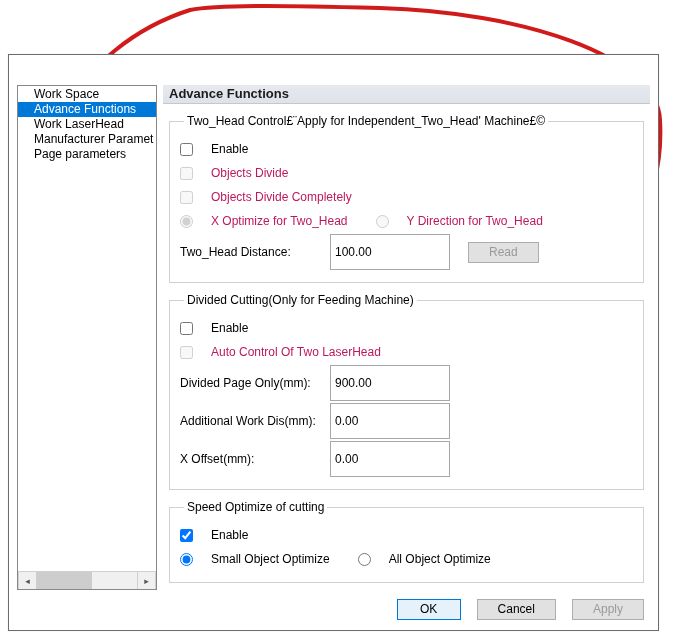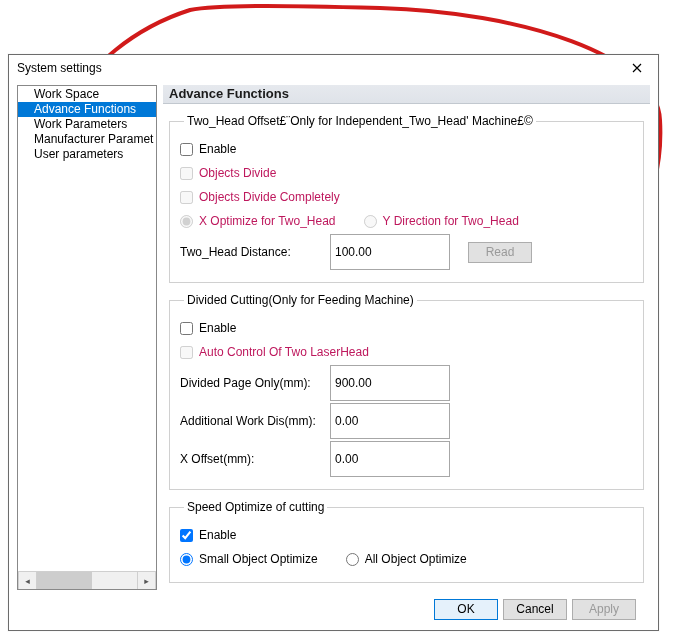--- a/index.html
+++ b/index.html
@@ -17,74 +17,66 @@
   .hscroll{height:17px;background:#f0f0f0;display:flex;align-items:center;border-top:1px solid #cfcfcf}
   .hscroll .btn{width:17px;height:17px;display:flex;align-items:center;justify-content:center;background:#f0f0f0;border-left:1px solid #cfcfcf;border-right:1px solid #cfcfcf;font-size:9px;color:#555}
   .hscroll .track{flex:1;position:relative;height:100%}
   .hscroll .thumb{position:absolute;left:0;top:0;height:100%;width:55%;background:#cdcdcd}
   .main{flex:1;margin-left:6px;display:flex;flex-direction:column}
   .hdr{height:18px;background:linear-gradient(#e6e9ee,#dfe3e9);border-bottom:1px solid #c2c8cf;font-weight:700;font-size:13px;padding:0 6px;line-height:18px;color:#1b1b1b}
   .panel{flex:1;padding:10px 6px 0 6px}
   fieldset.grp{border:1px solid #d0d0d0;margin:0 0 10px 0;padding:8px 10px 10px 10px}
   fieldset.grp>legend{font-size:12px;padding:0 3px;margin-left:4px}
   .row{display:flex;align-items:center;min-height:22px;margin:2px 0}
-  .row label{display:flex;align-items:center;gap:6px}
+  .row label{display:flex;align-items:center;gap:18px}
   input[type=checkbox],input[type=radio]{margin:0}
   .disabled, .disabled *{color:#be185d}
   .fldlabel{width:150px}
   input[type=text]{width:110px;height:18px;border:1px solid #a7a7a7;padding:8px 4px;font:inherit}
-  .btn3d{height:21px;min-width:64px;border:1px solid #adadad;background:#e1e1e1;font:inherit;padding:0 4px;cursor:pointer}
+  .btn3d{height:21px;min-width:64px;border:1px solid #adadad;background:#e1e1e1;font:inherit;padding:0 20px;cursor:pointer}
   .btn3d.def{border:1px solid #0078d7;background:#e5f1fb}
   .btn3d:disabled{color:#9a9a9a;cursor:default}
   .radio-line{display:flex;gap:28px}
-  .foot{position:absolute;left:0;right:12px;bottom:8px;height:26px;display:flex;justify-content:flex-end;align-items:center;gap:5px;padding-right:10px}
+  .foot{position:absolute;left:0;right:4px;bottom:8px;height:26px;display:flex;justify-content:flex-end;align-items:center;gap:16px;padding-right:10px}
   .annot{position:absolute;left:0;top:0;pointer-events:none}
 </style>
 </head>
 <body>
 
 <div class="canvas">
   <svg class="annot" width="673" height="639">
     <path d="M 190 10 C 80 45, 5 160, 60 275 C 110 365, 360 335, 500 310 C 620 290, 665 205, 660 120 C 657 55, 520 12, 380 8 C 300 6, 220 4, 190 10 Z" fill="none" stroke="#d11a1a" stroke-width="4" stroke-linecap="round" stroke-linejoin="round"></path>
   </svg>
 
   <div class="window">
-    <div class="titlebar">
-      <div class="ttl">System settings</div>
-      <div class="close">
-        <svg viewBox="0 0 10 10">
-            <path d="M1 1 L9 9 M9 1 L1 9" stroke="#000" stroke-width="1.2"></path>
-          </svg>
-      </div>
-    </div>
 
     <div class="body">
       <div class="side-wrap">
         <div class="tree">
           <div class="item">Work Space</div>
           <div class="item sel">Advance Functions</div>
-          <div class="item">Work Parameters</div>
+          <div class="item">Work LaserHead</div>
           <div class="item">Manufacturer Paramet</div>
-          <div class="item">User parameters</div>
+          <div class="item">Page parameters</div>
         </div>
         <div class="hscroll">
           <div class="btn">◂</div>
           <div class="track">
               <div class="thumb"></div>
             </div>
           <div class="btn">▸</div>
         </div>
       </div>
 
       <div class="main">
         <div class="hdr">Advance Functions</div>
         <div class="panel">
 
           <fieldset class="grp">
-            <legend>Two_Head Offset£¨Only for Independent_Two_Head' Machine£©</legend>
+            <legend>Two_Head Control£¨Apply for Independent_Two_Head' Machine£©</legend>
             <div class="row">
                 <label>
                   <input type="checkbox" style="">
                   <span>Enable</span>
                 </label>
               </div>
             <div class="row disabled">
                 <label>
                   <input type="checkbox" disabled="" style="">
                   <span>Objects Divide</span>

